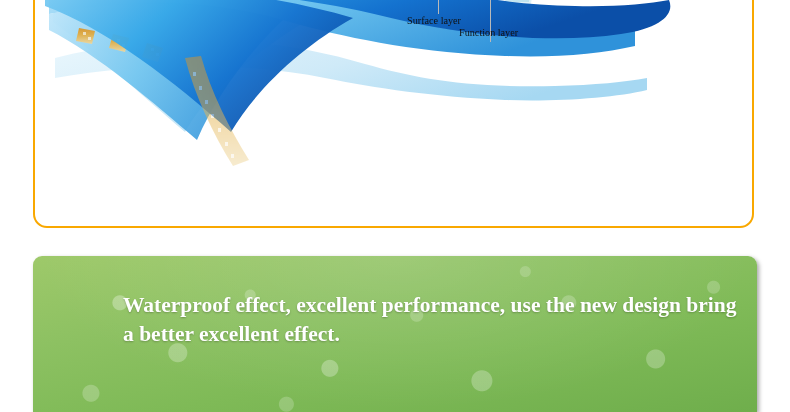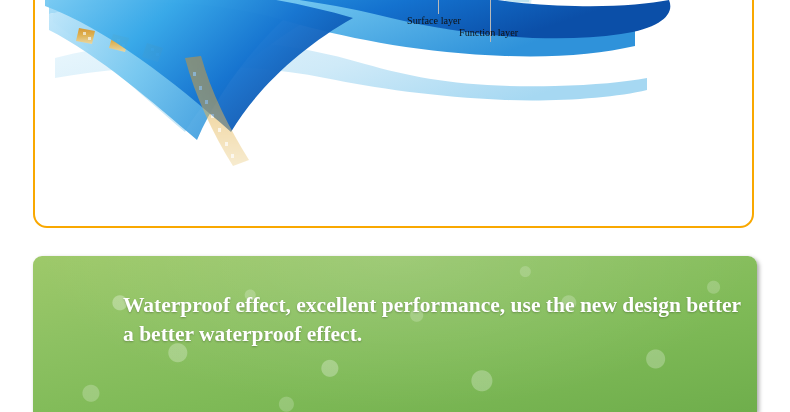--- a/index.html
+++ b/index.html
@@ -253,16 +253,16 @@
 
       <div class="thin-leader" style="left:455px;top:104px;height:56px;"></div>
 
       <div class="diag-label" id="lbl-surface">Surface layer</div>
       <div class="diag-label" id="lbl-function">Function layer</div>
     </div>
   </div>
 
   <div class="green-panel">
     <div class="green-bg"></div>
-    <div class="banner-text">Waterproof effect, excellent performance, use the new design better a better waterproof effect.</div>
+    <div class="banner-text">Waterproof effect, excellent performance, use the new design bring a better excellent effect.</div>
   </div>
 
 </div>
 
 </body></html>

